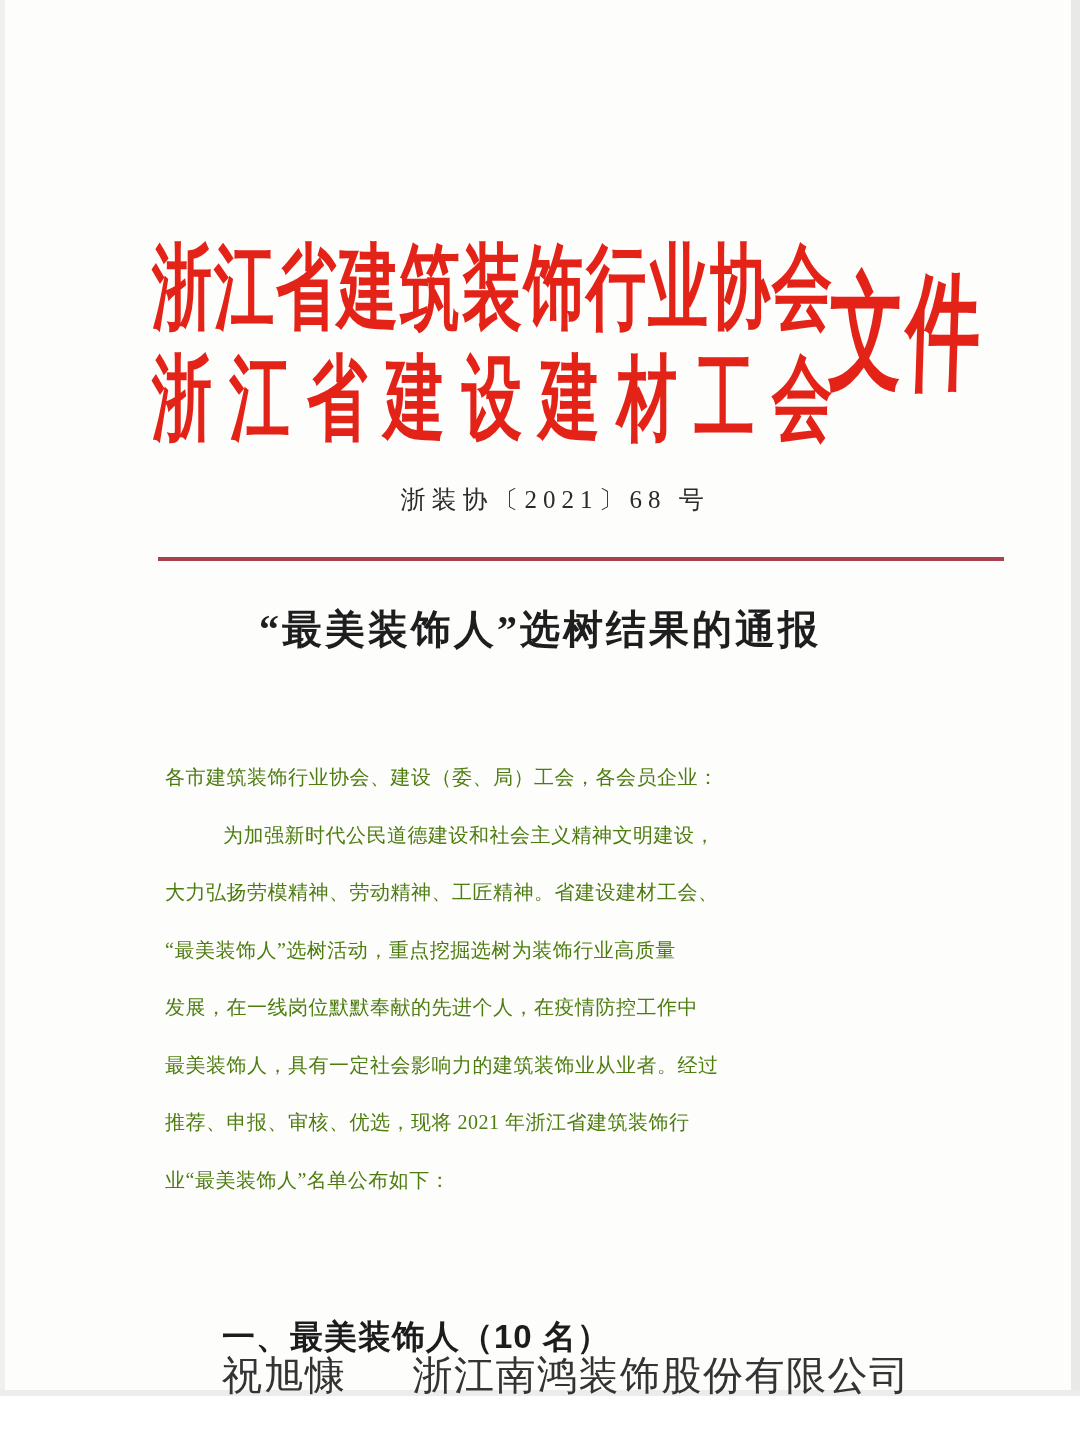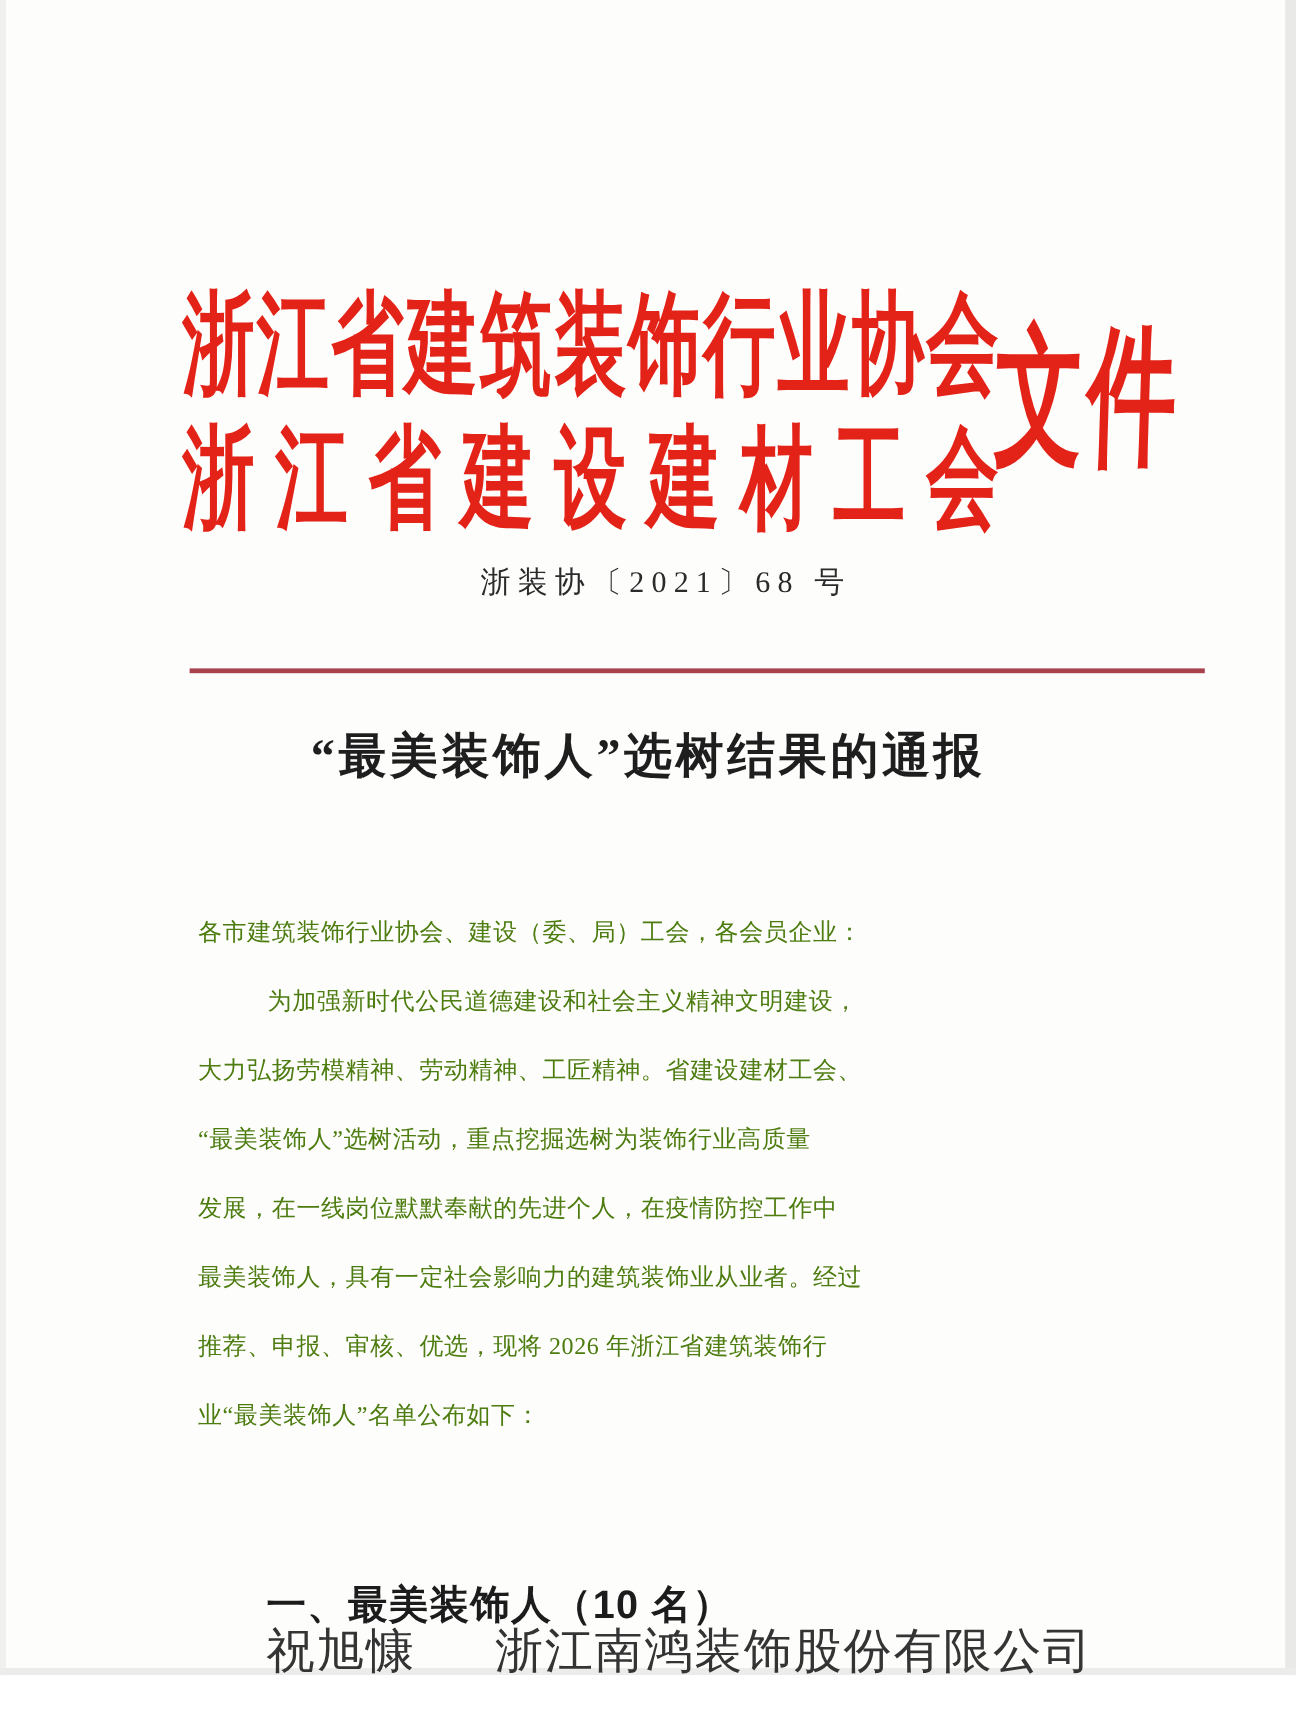--- a/index.html
+++ b/index.html
@@ -49,21 +49,21 @@
     line-height: 78px;
     letter-spacing: 3px;
     white-space: nowrap;
     transform: scaleY(1.7) skewX(-3deg);
     transform-origin: top left;
   }
 
   .doc-number {
     position: absolute;
     left: 165px;
-    top: 468px;
+    top: 483px;
     width: 780px;
     text-align: center;
     font-size: 25px;
     letter-spacing: 6px;
     color: #2b2b2b;
   }
 
   .red-rule {
     position: absolute;
     left: 158px;
@@ -155,21 +155,21 @@
     <div>“最美装饰人”选树结果的通报</div>
   </div>
 
   <div class="body-block">
     <div class="body-line">各市建筑装饰行业协会、建设（委、局）工会，各会员企业：</div>
     <div class="body-line indent">为加强新时代公民道德建设和社会主义精神文明建设，</div>
     <div class="body-line">大力弘扬劳模精神、劳动精神、工匠精神。省建设建材工会、</div>
     <div class="body-line">“最美装饰人”选树活动，重点挖掘选树为装饰行业高质量</div>
     <div class="body-line">发展，在一线岗位默默奉献的先进个人，在疫情防控工作中</div>
     <div class="body-line">最美装饰人，具有一定社会影响力的建筑装饰业从业者。经过</div>
-    <div class="body-line">推荐、申报、审核、优选，现将 2026 年浙江省建筑装饰行</div>
+    <div class="body-line">推荐、申报、审核、优选，现将 2021 年浙江省建筑装饰行</div>
     <div class="body-line">业“最美装饰人”名单公布如下：</div>
   </div>
 
   <div class="section-heading">一、最美装饰人（10 名）</div>
 
   <div class="entry-row">
     <span class="name">祝旭慷</span><span class="company">浙江南鸿装饰股份有限公司</span>
   </div>
 
   <div class="page-number">- 1 -</div>

